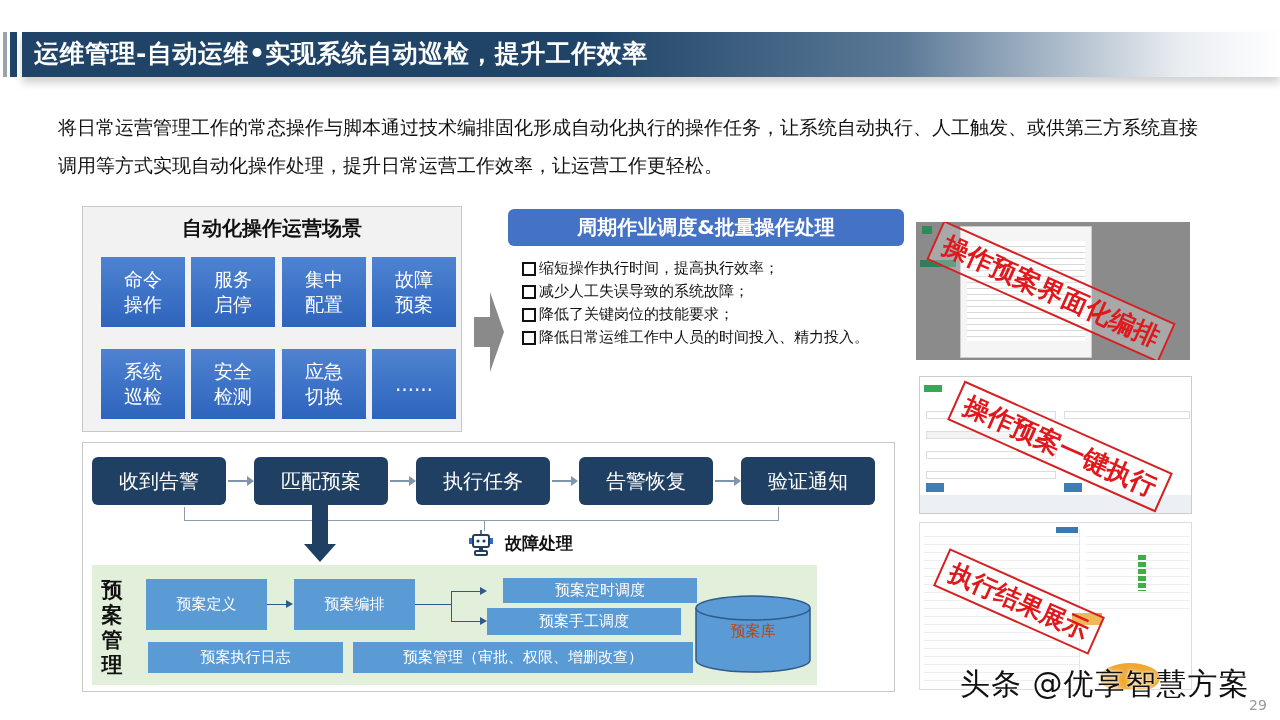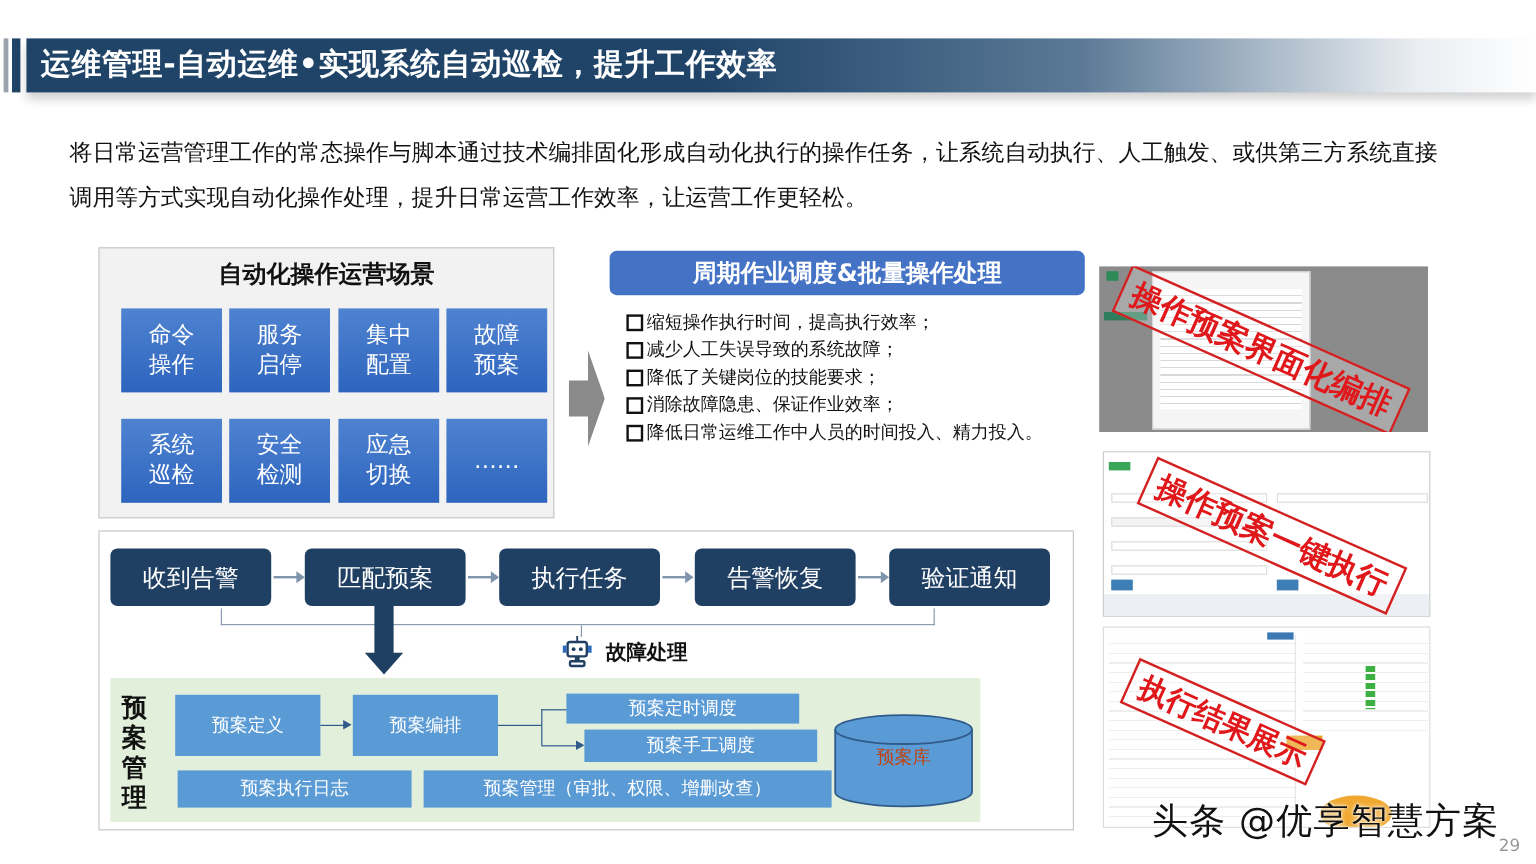--- a/index.html
+++ b/index.html
@@ -97,21 +97,20 @@
 
 <svg class="big-arrow" viewBox="0 0 30 80">
   <polygon points="0,25 16,25 16,0 30,40 16,80 16,55 0,55" fill="#8a8a8a"></polygon>
 </svg>
 
 <div class="ben-title">周期作业调度&amp;批量操作处理</div>
 <ul class="ben-list">
   <li>缩短操作执行时间，提高执行效率；</li>
   <li>减少人工失误导致的系统故障；</li>
   <li>降低了关键岗位的技能要求；</li>
-  <li>消除故障隐患、保证作业效率；</li>
   <li>降低日常运维工作中人员的时间投入、精力投入。</li>
 </ul>
 
 <div class="shot shot1">
   <div style="position:absolute;left:6px;top:4px;width:10px;height:8px;background:#2e8b57;"></div>
   <div style="position:absolute;left:44px;top:4px;width:132px;height:132px;background:#f5f5f5;border:1px solid #ccc;">
     <div style="position:absolute;left:6px;top:14px;width:118px;height:100px;background:repeating-linear-gradient(180deg,#fff 0 5px,#d8d8d8 5px 6px);"></div>
   </div>
   <div style="position:absolute;left:4px;top:38px;width:36px;height:7px;background:#2e7d5b;"></div>
   <div class="stamp" style="left:8px;top:48px;transform:rotate(24deg);font-size:26px;">操作预案界面化编排</div>
@@ -172,21 +171,21 @@
 
 <div class="plan"></div>
 <div class="plan-label">预案管理</div>
 <div class="pbox" style="left:146px;top:579px;width:121px;height:51px;">预案定义</div>
 <div class="parrow" style="left:267px;top:604px;width:24px;"></div>
 <div class="pbox" style="left:294px;top:579px;width:121px;height:51px;">预案编排</div>
 <div style="position:absolute;left:415px;top:604px;width:36px;height:1px;background:#2f5a8a;"></div>
 <div style="position:absolute;left:451px;top:591px;width:1px;height:30px;background:#2f5a8a;"></div>
 <div class="parrow" style="left:451px;top:591px;width:34px;"></div>
 <div class="parrow" style="left:451px;top:621px;width:34px;"></div>
-<div class="pbox" style="left:472px;top:578px;width:194px;height:25px;">预案定时调度</div>
+<div class="pbox" style="left:503px;top:578px;width:194px;height:25px;">预案定时调度</div>
 <div class="pbox" style="left:487px;top:608px;width:194px;height:27px;">预案手工调度</div>
 <div class="pbox" style="left:148px;top:642px;width:195px;height:31px;">预案执行日志</div>
 <div class="pbox" style="left:353px;top:642px;width:340px;height:31px;">预案管理（审批、权限、增删改查）</div>
 
 <svg class="db" viewBox="0 0 118 80">
   <path d="M2,14 L2,66 A57,12 0 0 0 116,66 L116,14" fill="#5b9bd5" stroke="#2f5a8a" stroke-width="1.5"></path>
   <ellipse cx="59" cy="14" rx="57" ry="12" fill="#5b9bd5" stroke="#2f5a8a" stroke-width="1.5"></ellipse>
 </svg>
 <div style="position:absolute;left:694px;top:622px;width:118px;text-align:center;font-size:15px;color:#c2410c;">预案库</div>
 

